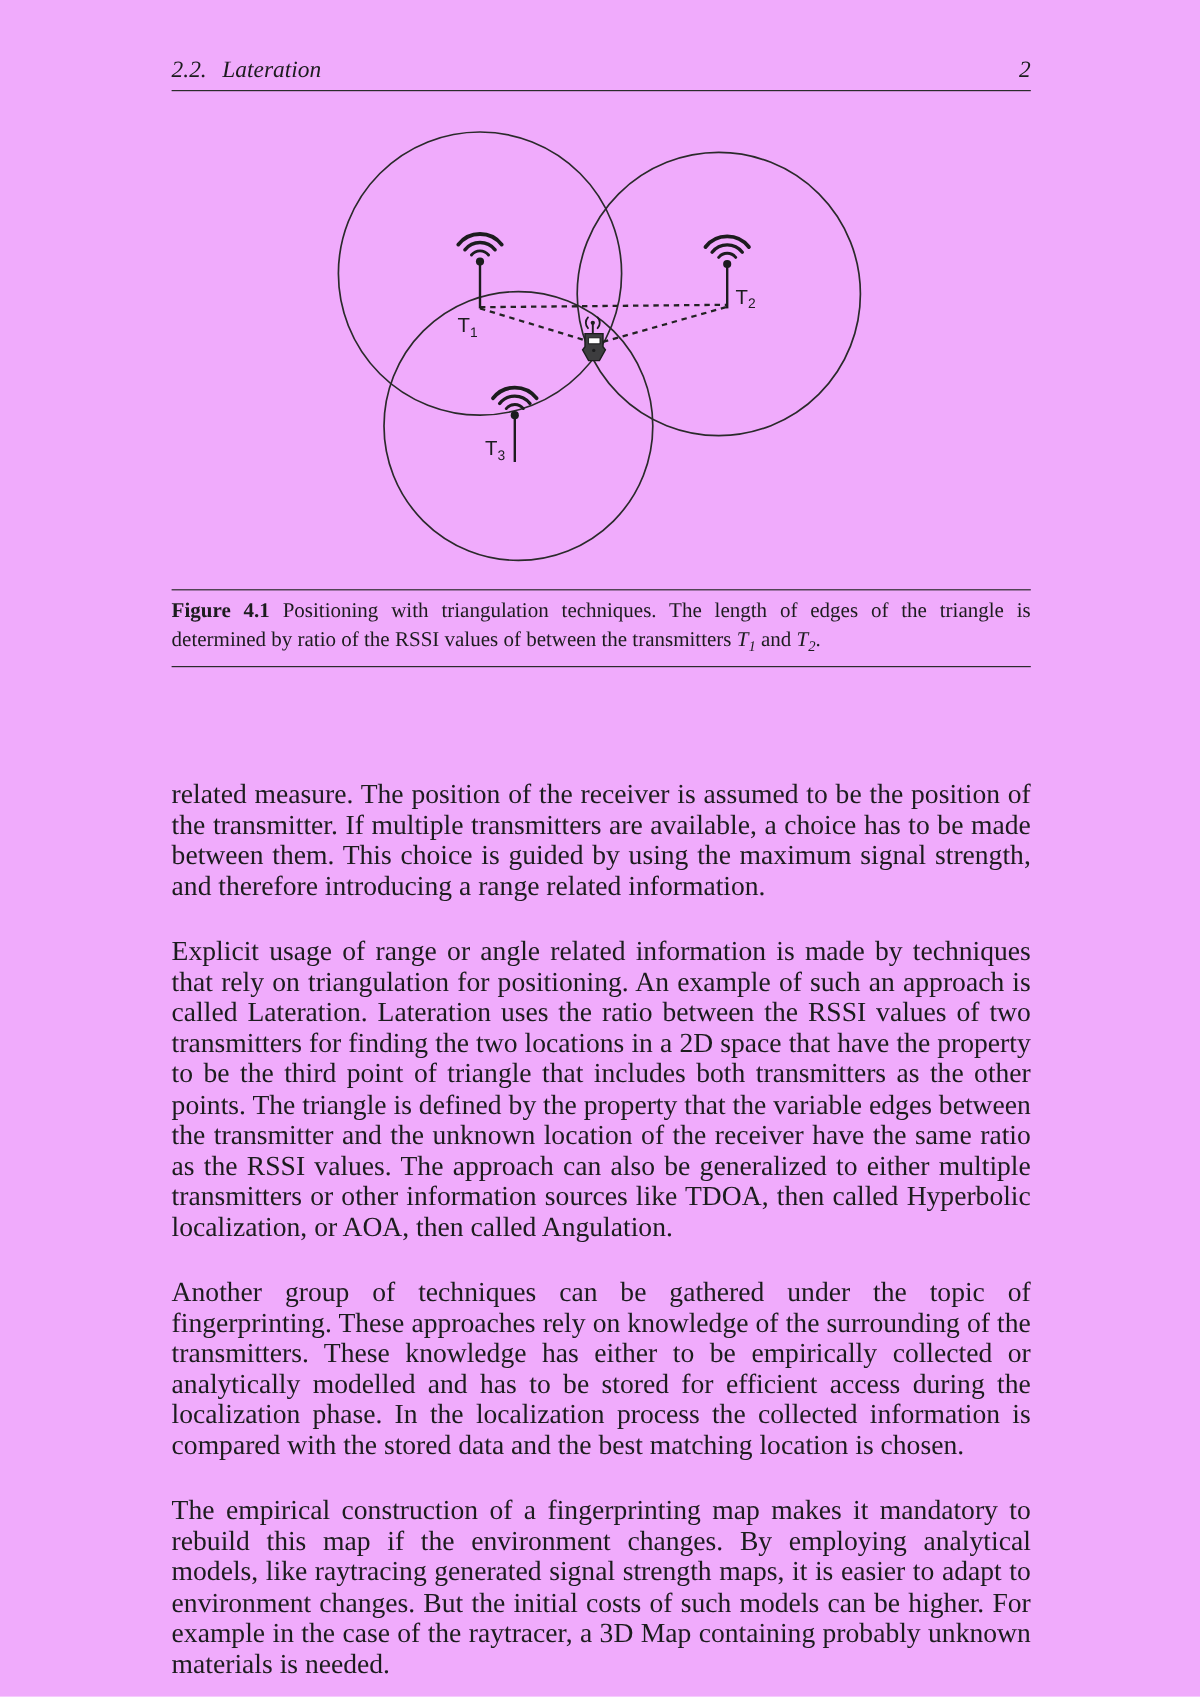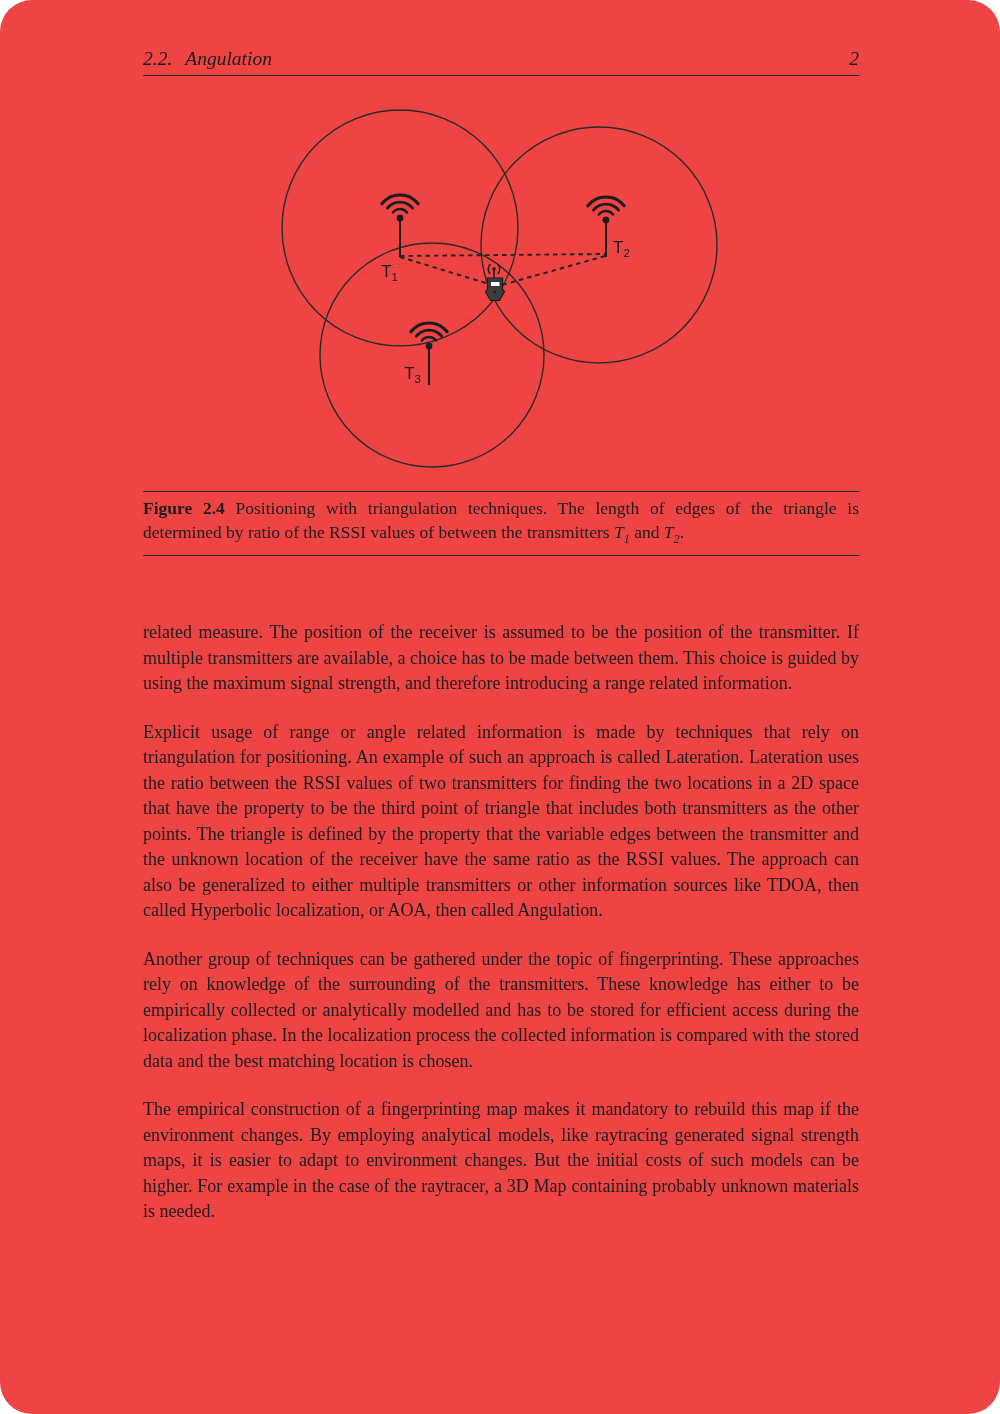--- a/index.html
+++ b/index.html
@@ -1,25 +1,24 @@
 <!DOCTYPE html>
 <html><head>
 <meta charset="utf-8">
 <style>
   * { margin: 0; padding: 0; box-sizing: border-box; }
   html, body { background: #ffffff; }
   .page {
     position: relative;
     width: 1000px;
     height: 1414px;
-    background: #ef4444;
+    background: #f0abfc;
     color: #1c1c1e;
     font-family: "Liberation Serif", serif;
     overflow: hidden;
-    border-radius: 32px;
   }
 
   
   .running-header {
     position: absolute;
     left: 143px;
     top: 48px;
     width: 716px;
     display: flex;
     justify-content: space-between;
@@ -65,35 +64,36 @@
   .caption-block sub { font-size: 70%; }
 
   
   .body-text {
     position: absolute;
     left: 143px;
     top: 620px;
     width: 716px;
   }
   .body-text p {
-    font-size: 18px;
+    font-size: 23px;
     line-height: 25.5px;
     text-align: justify;
     margin-bottom: 23px;
+    margin-top: 29px;
   }
 </style>
 </head>
 <body>
 
 <div class="page">
 
   <div class="running-header">
     <span class="left-part">
         <span>2.2.</span>
-        <span class="sec-title">Angulation</span>
+        <span class="sec-title">Lateration</span>
       </span>
     <span>2</span>
   </div>
 
   <svg class="figure-canvas" viewBox="270 100 460 385">
 
     <circle cx="400" cy="228" r="118" fill="none" stroke="#2a2a2a" stroke-width="1.4"></circle>
     <circle cx="599" cy="245" r="118" fill="none" stroke="#2a2a2a" stroke-width="1.4"></circle>
     <circle cx="432" cy="355" r="112" fill="none" stroke="#2a2a2a" stroke-width="1.4"></circle>
 
@@ -144,21 +144,21 @@
       <rect x="490.5" y="281.5" width="9.5" height="5" fill="#ffffff" stroke="#1c1c1e" stroke-width="0.8"></rect>
       <circle cx="494.8" cy="292" r="1.4" fill="#1c1c1e"></circle>
     </g>
 
     <text class="fig-label" x="398" y="277" text-anchor="end"><tspan>T</tspan><tspan class="sub" dy="4">1</tspan></text>
     <text class="fig-label" x="613" y="253" text-anchor="start"><tspan>T</tspan><tspan class="sub" dy="4">2</tspan></text>
     <text class="fig-label" x="421" y="379" text-anchor="end"><tspan>T</tspan><tspan class="sub" dy="4">3</tspan></text>
   </svg>
 
   <div class="caption-block">
-    <p><b>Figure 2.4</b><span> Positioning with triangulation techniques. The length of edges of the triangle is determined by ratio of the RSSI values of between the transmitters </span><i><span>T</span><sub>1</sub></i><span> and </span><i><span>T</span><sub>2</sub></i><span>.</span></p>
+    <p><b>Figure 4.1</b><span> Positioning with triangulation techniques. The length of edges of the triangle is determined by ratio of the RSSI values of between the transmitters </span><i><span>T</span><sub>1</sub></i><span> and </span><i><span>T</span><sub>2</sub></i><span>.</span></p>
   </div>
 
   <div class="body-text">
     <p>related measure. The position of the receiver is assumed to be the position of the transmitter. If multiple transmitters are available, a choice has to be made between them. This choice is guided by using the maximum signal strength, and therefore introducing a range related information.</p>
     <p>Explicit usage of range or angle related information is made by techniques that rely on triangulation for positioning. An example of such an approach is called Lateration. Lateration uses the ratio between the RSSI values of two transmitters for finding the two locations in a 2D space that have the property to be the third point of triangle that includes both transmitters as the other points. The triangle is defined by the property that the variable edges between the transmitter and the unknown location of the receiver have the same ratio as the RSSI values. The approach can also be generalized to either multiple transmitters or other information sources like TDOA, then called Hyperbolic localization, or AOA, then called Angulation.</p>
     <p>Another group of techniques can be gathered under the topic of fingerprinting. These approaches rely on knowledge of the surrounding of the transmitters. These knowledge has either to be empirically collected or analytically modelled and has to be stored for efficient access during the localization phase. In the localization process the collected information is compared with the stored data and the best matching location is chosen.</p>
     <p>The empirical construction of a fingerprinting map makes it mandatory to rebuild this map if the environment changes. By employing analytical models, like raytracing generated signal strength maps, it is easier to adapt to environment changes. But the initial costs of such models can be higher. For example in the case of the raytracer, a 3D Map containing probably unknown materials is needed.</p>
   </div>
 
 </div>

